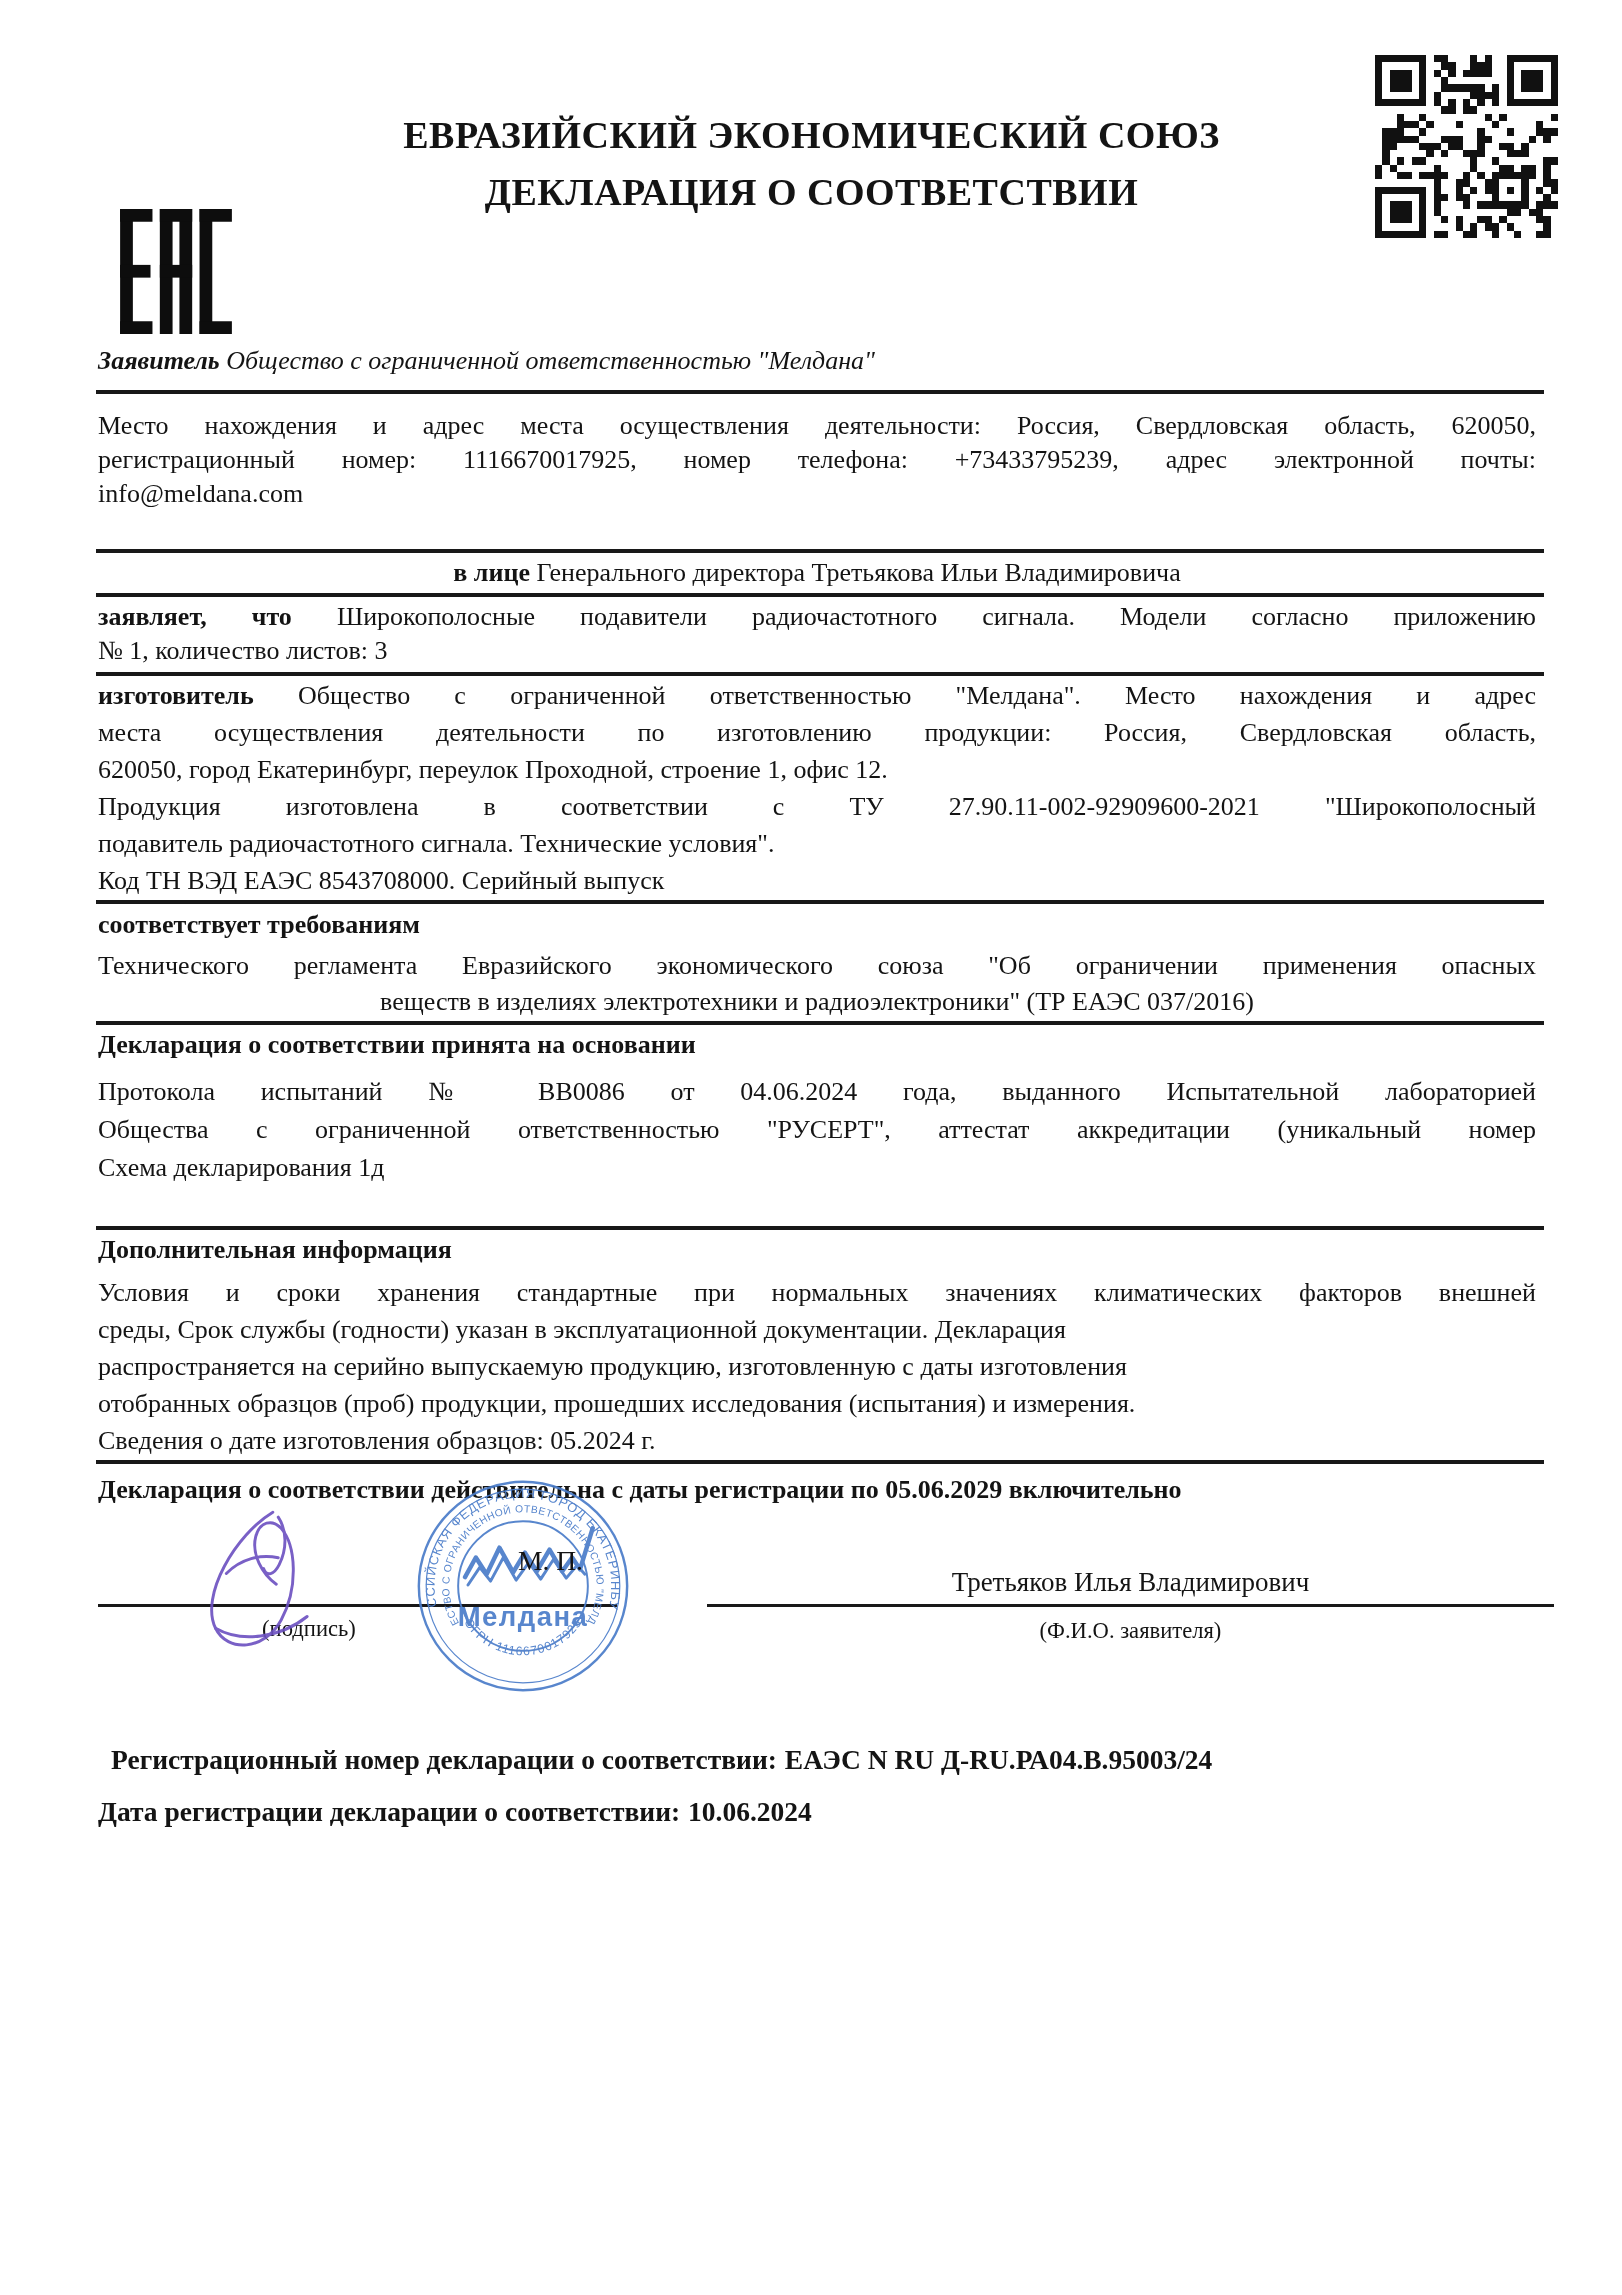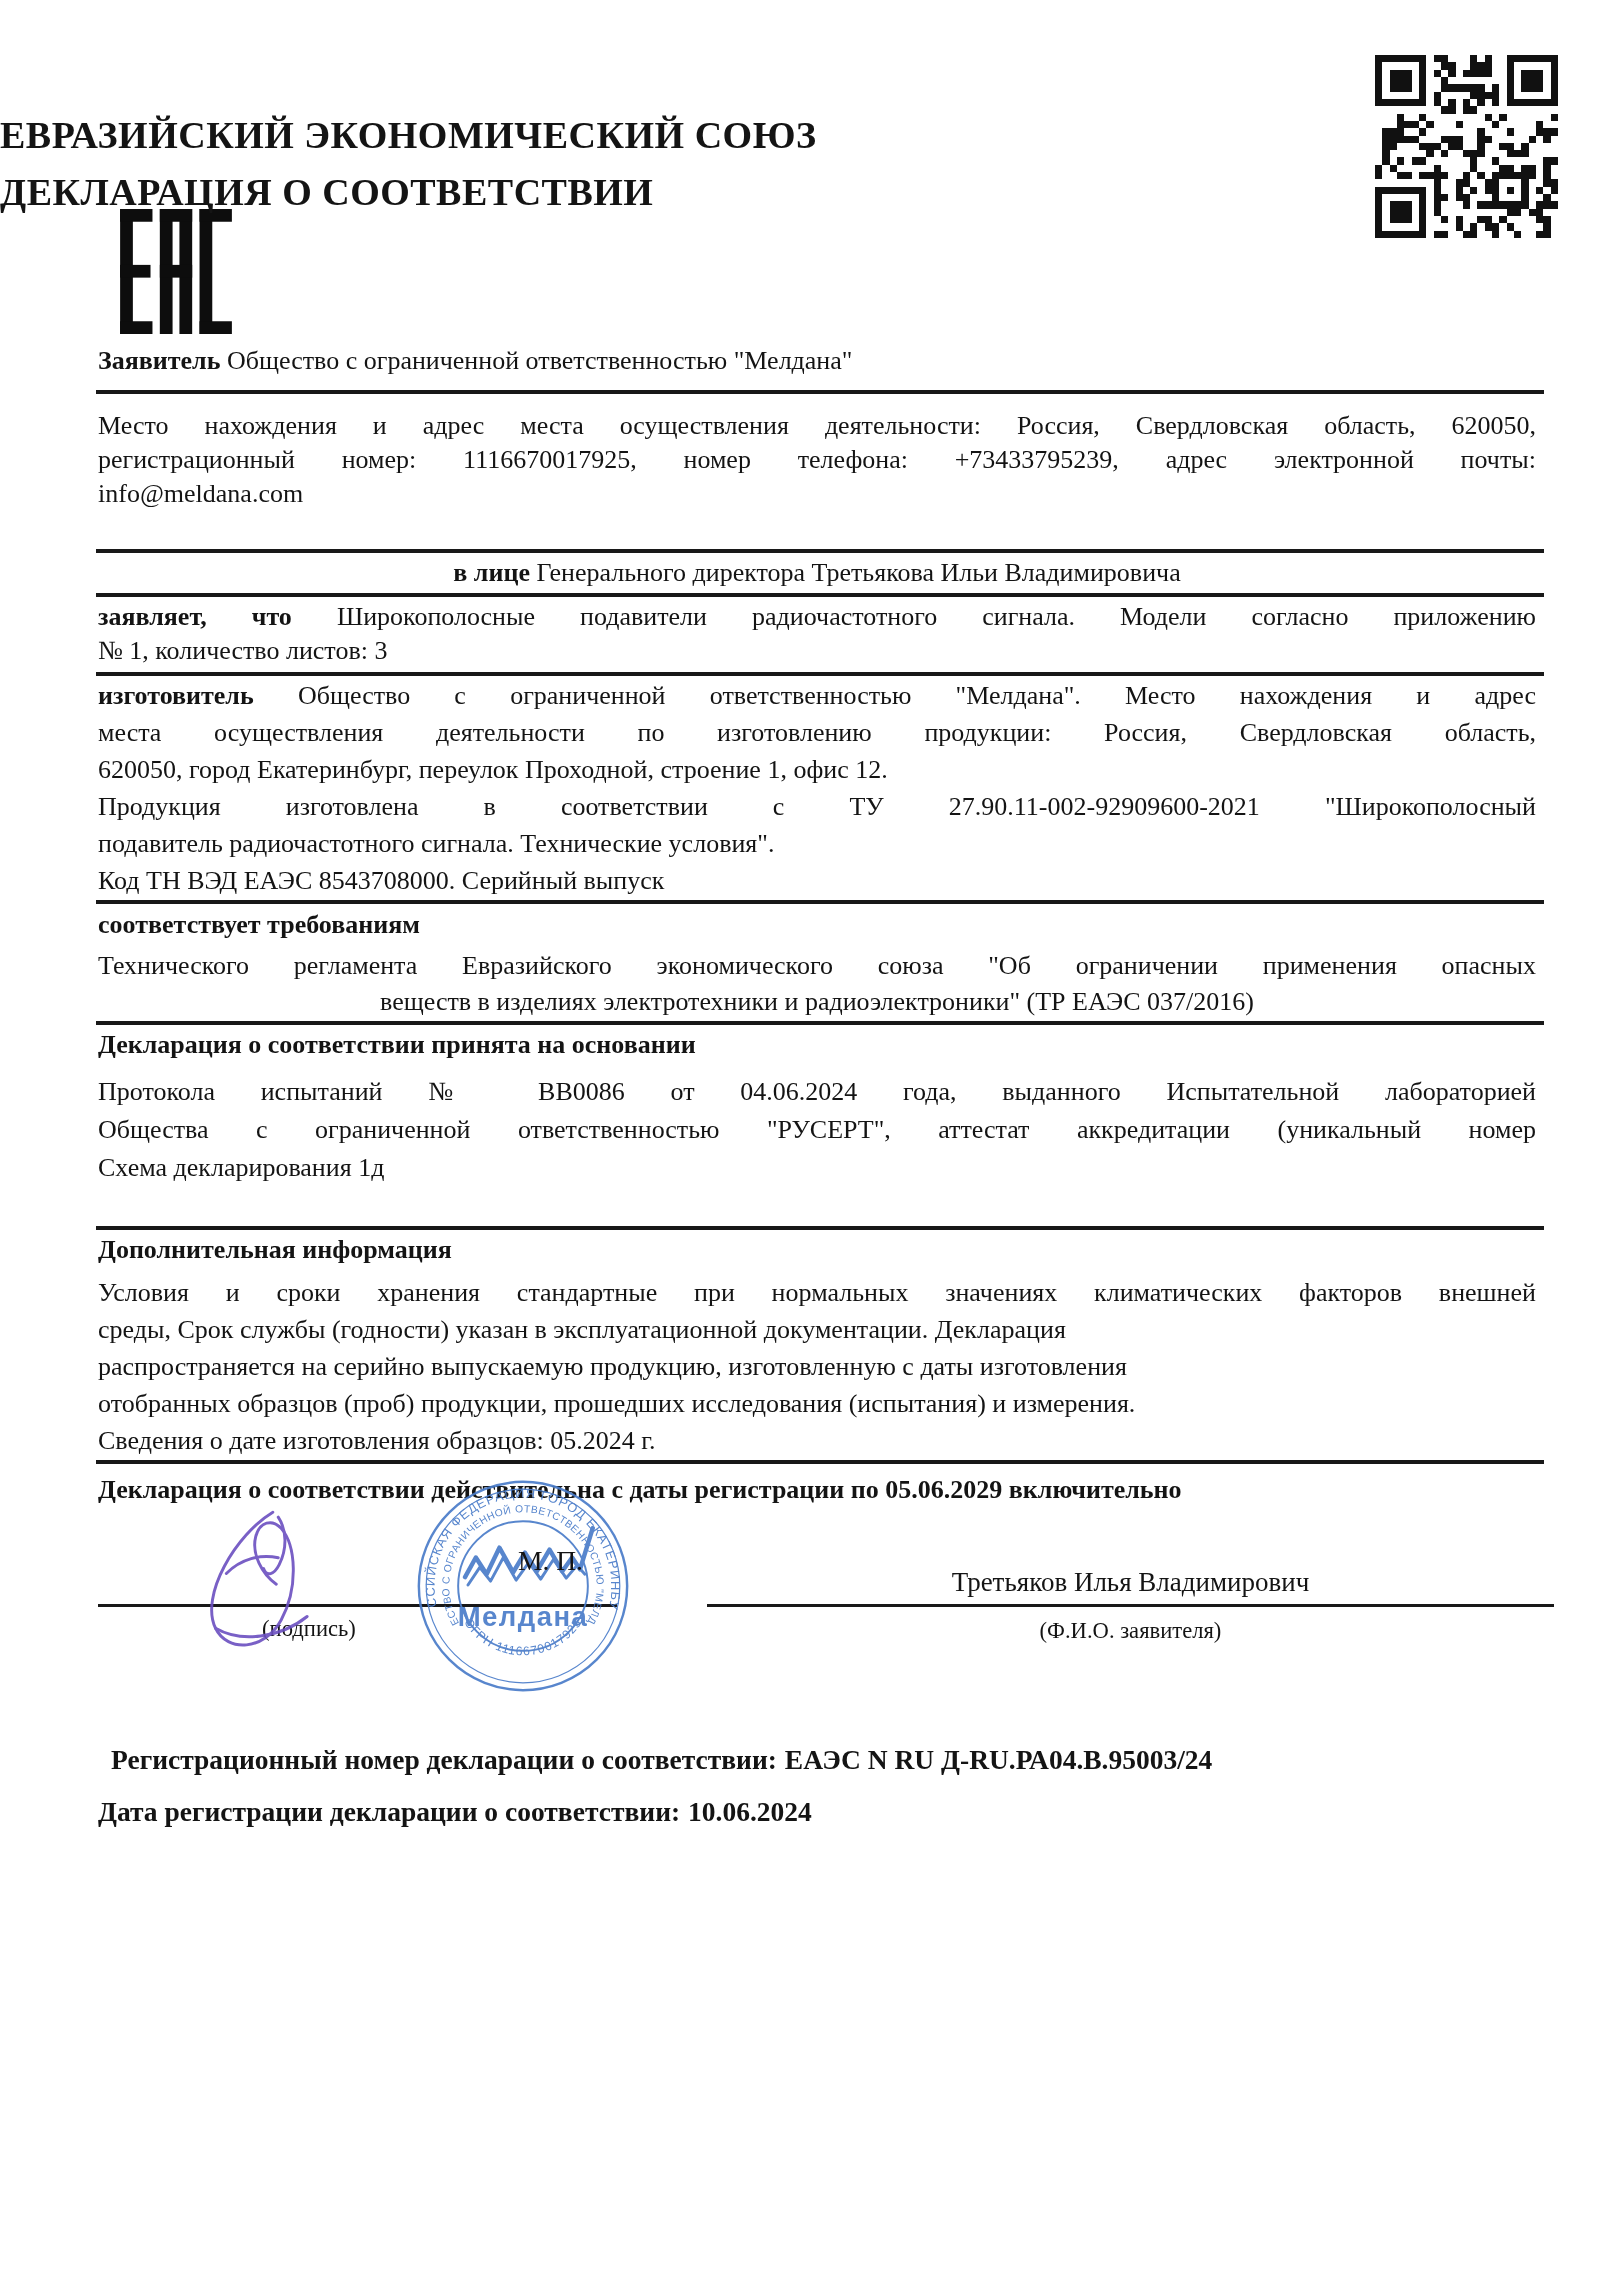--- a/index.html
+++ b/index.html
@@ -1,32 +1,32 @@
 <!DOCTYPE html>
 <html style="font-size:7.9px"><head>
 <meta charset="utf-8">
 <style>
   html,body{margin:0;padding:0;background:#e8e8e8;}
   .page{position:relative;width:1623px;height:2295px;background:#ffffff;overflow:hidden;
         font-family:"Liberation Serif","DejaVu Serif",serif;color:#141414;}
   
   .eac-logo{position:absolute;left:120px;top:209px;width:112px;height:125px;}
-  .title{position:absolute;left:0;right:0;top:107px;
+  .title{position:absolute;left:0;right:0;top:107px;text-align:center;
          font-weight:bold;font-size:38px;line-height:57px;letter-spacing:0.5px;}
   .qr{position:absolute;left:1375px;top:55px;width:183px;height:183px;}
   
   .block{position:absolute;left:98px;width:1438px;font-size:26px;}
   .block .line{width:100%;}
   .block .line.j{text-align:justify;text-align-last:justify;}
   .block b{font-weight:bold;}
   .lh70 .line{line-height:34px;}
   .lh73 .line{line-height:36px;text-align:center;}
   .lh75 .line{line-height:37px;}
   .lh77 .line{line-height:38px;}
-  .b-applicant{top:344px;}
+  .b-applicant{top:344px;font-style:italic;}
   .b-address{top:409px;}
   .b-inperson{top:556px;text-align:center;}
   .b-declares{top:600px;}
   .b-manufacturer{top:677px;}
   .b-complies{top:908px;font-weight:bold;}
   .b-regulations{top:948px;}
   .b-basis-heading{top:1028px;font-weight:bold;}
   .b-basis{top:1073px;}
   .b-additional-heading{top:1233px;font-weight:bold;}
   .b-additional{top:1274px;}

